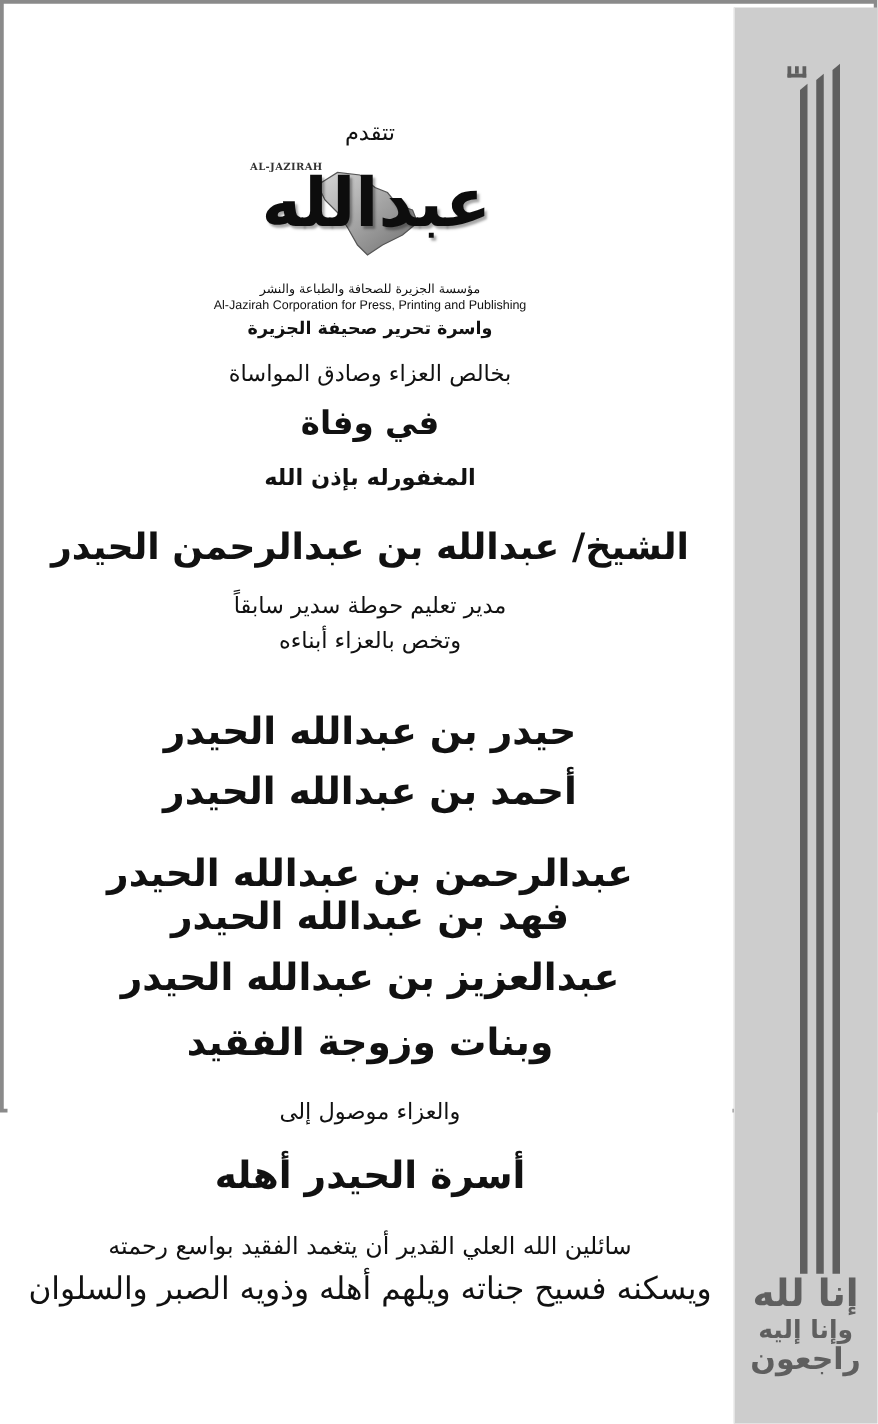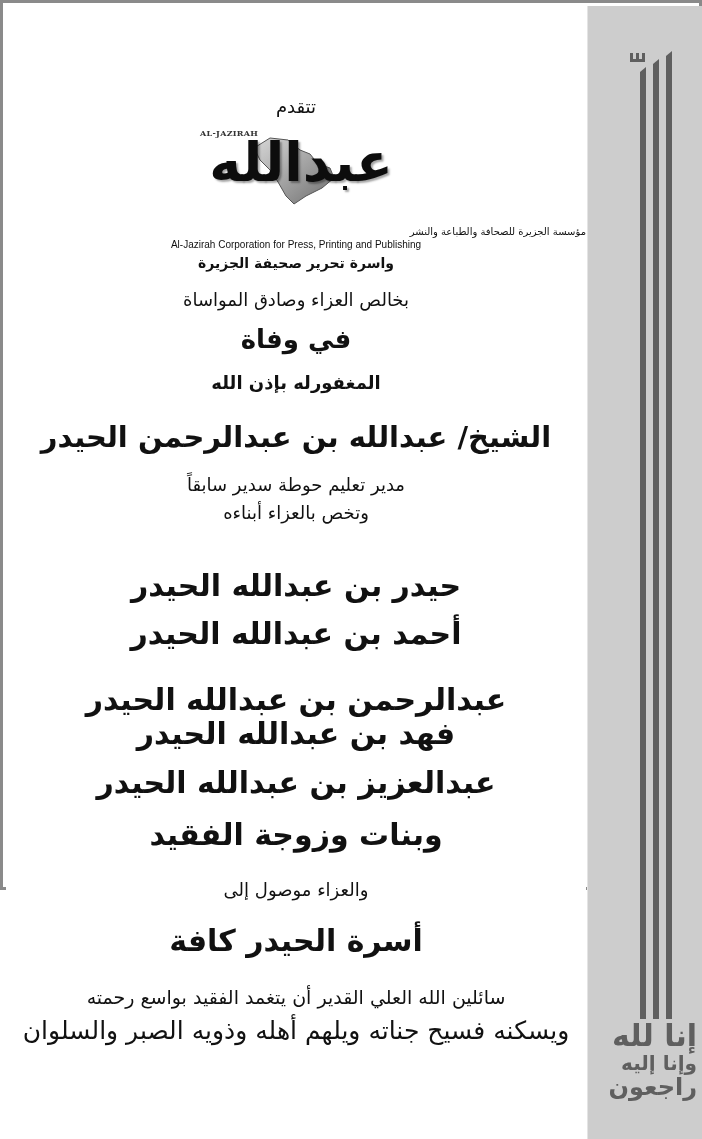--- a/index.html
+++ b/index.html
@@ -67,21 +67,21 @@
       position: absolute;
       left: 3px; top: 0;
       width: 3px; height: 6px;
       background: #5f5f5f;
     }
     .calligraphy {
       position: absolute;
       left: 4px; right: 6px;
       bottom: 40px;
       direction: rtl;
-      text-align: right;
+      text-align: center;
       color: #5f5f5f;
       font-family: "DejaVu Sans", sans-serif;
       font-weight: bold;
       line-height: 1;
     }
     .calligraphy .c1 { font-size: 30px; display: block; letter-spacing: -1px; }
     .calligraphy .c2 { font-size: 20px; display: block; margin-top: 2px; }
     .calligraphy .c3 { font-size: 24px; display: block; margin-top: 2px; }
 
     .content {
@@ -125,21 +125,21 @@
       width: 210px;
       text-align: center;
       direction: rtl;
       font-family: "DejaVu Sans", sans-serif;
       font-weight: bold;
       font-size: 54px;
       line-height: 1;
       color: #0d0d0d;
       text-shadow: 2px 2px 2px rgba(0,0,0,0.35);
     }
-    .corp-ar { top: 220px; font-size: 10px; letter-spacing: 0.3px; text-align: right; }
+    .corp-ar { top: 220px; font-size: 10px; letter-spacing: 0.3px; }
     .corp-en { top: 233px; font-size: 10px; direction: ltr; font-family: "Liberation Sans", sans-serif; }
     .corp-staff { top: 249px; font-size: 14px; font-weight: bold; }
     .condolence-intro { top: 283px; font-size: 18px; }
     .death-of { top: 318px; font-size: 26px; font-weight: bold; }
     .deceased-prefix { top: 366px; font-size: 18px; font-weight: bold; }
     .deceased-name { top: 414px; font-size: 29px; font-weight: bold; }
     .deceased-title { top: 468px; font-size: 18px; }
     .sons-intro { top: 496px; font-size: 18px; }
     .son { font-size: 30px; font-weight: bold; }
     .son-0 { top: 562px; }
@@ -190,21 +190,21 @@
 
       <div class="line sons-intro">وتخص بالعزاء أبناءه</div>
       <div class="line son son-0">حيدر بن عبدالله الحيدر</div>
       <div class="line son son-1">أحمد بن عبدالله الحيدر</div>
       <div class="line son son-2">عبدالرحمن بن عبدالله الحيدر</div>
       <div class="line son son-3">فهد بن عبدالله الحيدر</div>
       <div class="line son son-4">عبدالعزيز بن عبدالله الحيدر</div>
 
       <div class="line daughters-wife">وبنات وزوجة الفقيد</div>
       <div class="line extended-intro">والعزاء موصول إلى</div>
-      <div class="line family">أسرة الحيدر كافة</div>
+      <div class="line family">أسرة الحيدر أهله</div>
 
       <div class="line prayer-1">سائلين الله العلي القدير أن يتغمد الفقيد بواسع رحمته</div>
       <div class="line prayer-2">ويسكنه فسيح جناته ويلهم أهله وذويه الصبر والسلوان</div>
     </div>
   </div>
 
   <div class="side-panel">
     <div class="shadda"></div>
     <div class="bar b1"></div>
     <div class="bar b2"></div>

